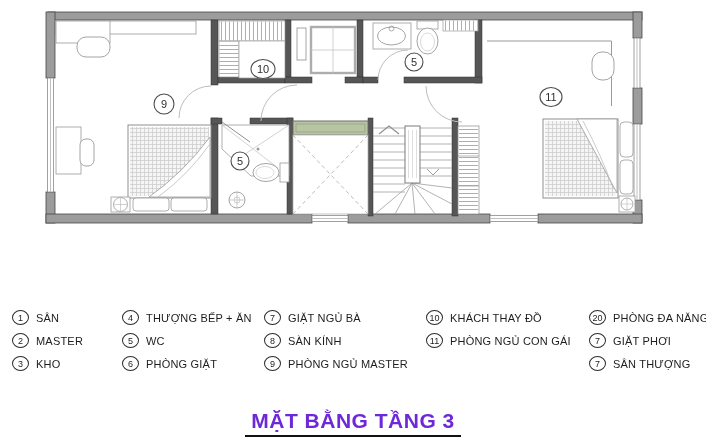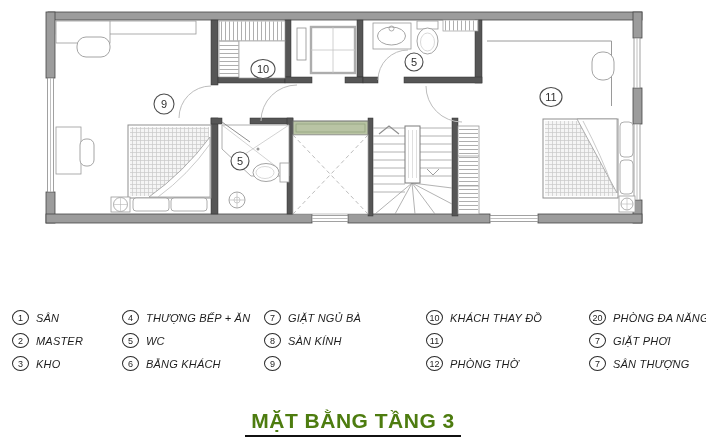--- a/index.html
+++ b/index.html
@@ -16,24 +16,24 @@
   .lcol-3{left:264px;}
   .lcol-4{left:426px;}
   .lcol-5{left:589px;}
   .litem{display:flex;align-items:center;height:15px;margin-bottom:8px;}
   .lnum{
     box-sizing:border-box;min-width:17px;height:15px;padding:0 2px;
     border:1px solid #2b2b2b;border-radius:50%;
     display:flex;align-items:center;justify-content:center;
     font-size:9px;color:#1d1d1d;background:#fff;
   }
-  .llabel{margin-left:7px;font-size:11px;color:#1d1d1d;white-space:nowrap;letter-spacing:.2px;font-style:italic;}
+  .llabel{margin-left:7px;font-size:11px;color:#1d1d1d;white-space:nowrap;letter-spacing:.2px;}
   .title-wrap{position:absolute;left:0;top:409px;width:706px;text-align:center;}
   .title{
-    display:inline-block;font-size:21px;font-weight:bold;color:#4d7c0f;
+    display:inline-block;font-size:21px;font-weight:bold;color:#6d28d9;
     letter-spacing:.5px;border-bottom:2px solid #111;padding:0 6px 2px;
   }
 </style>
 </head>
 <body>
 
 <div class="stage">
 
   <svg width="706" height="240" viewBox="0 0 706 240">
     <defs>
@@ -247,47 +247,45 @@
       <div class="litem">
         <span class="lnum">4</span>
         <span class="llabel">THƯỢNG BẾP + ĂN</span>
       </div>
       <div class="litem">
         <span class="lnum">5</span>
         <span class="llabel">WC</span>
       </div>
       <div class="litem">
         <span class="lnum">6</span>
-        <span class="llabel">BẰNG KHÁCH</span>
+        <span class="llabel">PHÒNG GIẶT</span>
       </div>
     </div>
     <div class="lcol lcol-3">
       <div class="litem">
         <span class="lnum">7</span>
         <span class="llabel">GIẶT NGỦ BÀ</span>
       </div>
       <div class="litem">
         <span class="lnum">8</span>
         <span class="llabel">SÀN KÍNH</span>
       </div>
       <div class="litem">
         <span class="lnum">9</span>
+        <span class="llabel">PHÒNG NGỦ MASTER</span>
       </div>
     </div>
     <div class="lcol lcol-4">
       <div class="litem">
         <span class="lnum">10</span>
         <span class="llabel">KHÁCH THAY ĐỒ</span>
       </div>
       <div class="litem">
         <span class="lnum">11</span>
-      </div>
-      <div class="litem">
-        <span class="lnum">12</span>
-        <span class="llabel">PHÒNG THỜ</span>
+        <span class="llabel">PHÒNG NGỦ CON GÁI</span>
       </div>
     </div>
     <div class="lcol lcol-5">
       <div class="litem">
         <span class="lnum">20</span>
         <span class="llabel">PHÒNG ĐA NĂNG</span>
       </div>
       <div class="litem">
         <span class="lnum">7</span>
         <span class="llabel">GIẶT PHƠI</span>

